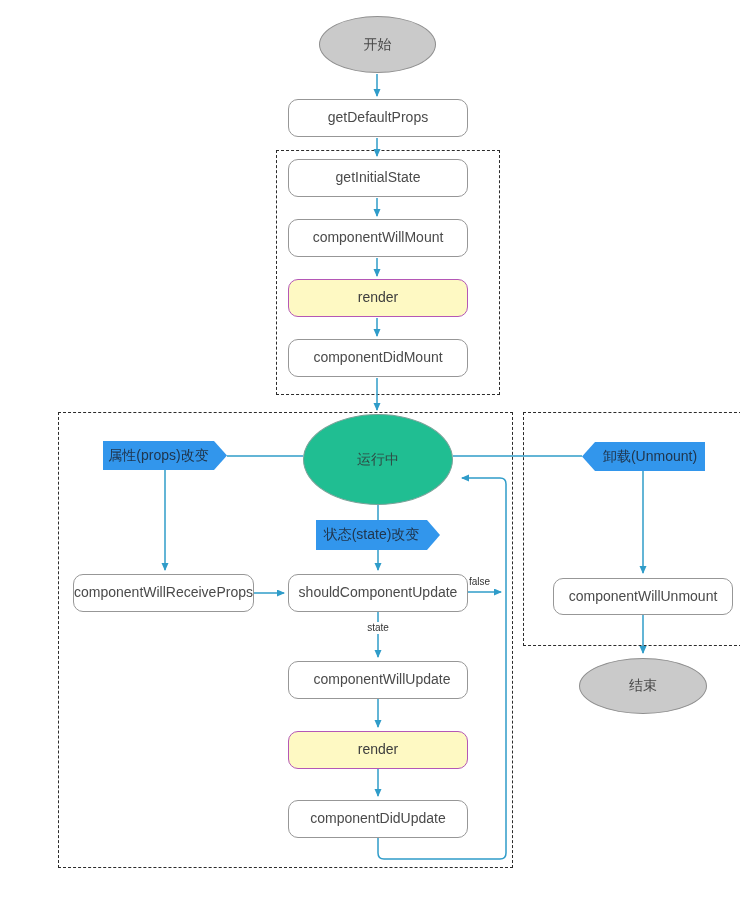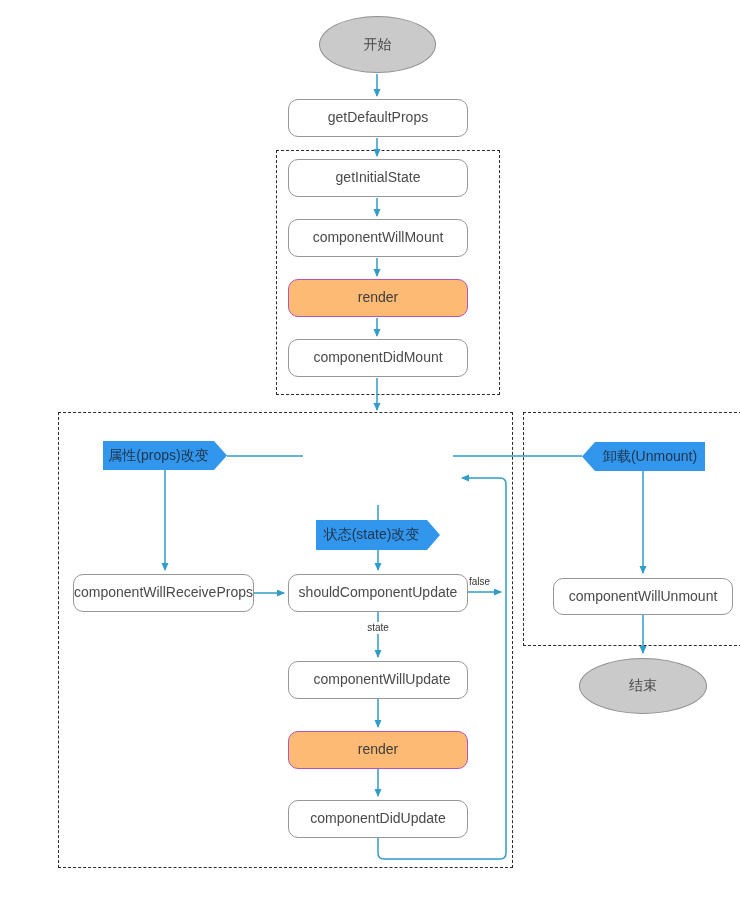--- a/index.html
+++ b/index.html
@@ -18,21 +18,21 @@
     position:absolute; box-sizing:border-box;
     display:flex; align-items:center; justify-content:center;
     font-size:14px; color:#4a4a4a; text-align:center; line-height:1.1;
   }
   .rrect {
     width:180px; height:38px; background:#ffffff;
     border:1px solid #979797; border-radius:10px;
   }
   .magenta {
     width:180px; height:38px; border-radius:10px;
-    background:#fdba74; border:1px solid #b457b6; color:#3d3d3d;
+    background:#fef9c3; border:1px solid #b457b6; color:#3d3d3d;
   }
   .ellipse { border-radius:50%; }
   .terminal { background:#cacaca; border:1px solid #8f8f8f; }
   .running  { background:#20be92; border:1px solid #79a399; color:#2f4a44; }
   .ptag {
     position:absolute; box-sizing:border-box;
     display:flex; align-items:center; justify-content:center;
     background:#3296ec; color:#20364e; font-size:14px;
   }
   .ptag.point-right {
@@ -87,20 +87,21 @@
 
   <div class="node ellipse terminal" style="left:291px; top:16px; width:117px; height:57px;">开始</div>
   <div class="node rrect" style="left:260px; top:99px;">getDefaultProps</div>
 
   <div class="node ellipse terminal" style="left:551px; top:658px; width:128px; height:56px;">结束</div>
   <div class="node rrect" style="left:260px; top:159px;">getInitialState</div>
   <div class="node rrect" style="left:260px; top:219px;">componentWillMount</div>
   <div class="node magenta" style="left:260px; top:279px;">render</div>
   <div class="node rrect" style="left:260px; top:339px;">componentDidMount</div>
 
+  <div class="node ellipse running" style="left:275px; top:414px; width:150px; height:91px;">运行中</div>
 
   <div class="ptag point-right" style="left:75px; top:441px; width:124px; height:29px;">属性(props)改变</div>
   <div class="ptag point-right" style="left:288px; top:520px; width:124px; height:30px;">状态(state)改变</div>
   <div class="ptag point-left" style="left:554px; top:442px; width:123px; height:29px;">卸载(Unmount)</div>
 
   <div class="node rrect" style="left:45px; top:574px; width:181px;">componentWillReceiveProps</div>
   <div class="node rrect" style="left:260px; top:574px;">shouldComponentUpdate</div>
   <div class="node rrect" style="left:260px; top:661px;padding-left:8px;">componentWillUpdate</div>
   <div class="node magenta" style="left:260px; top:731px;">render</div>
   <div class="node rrect" style="left:260px; top:800px;">componentDidUpdate</div>

